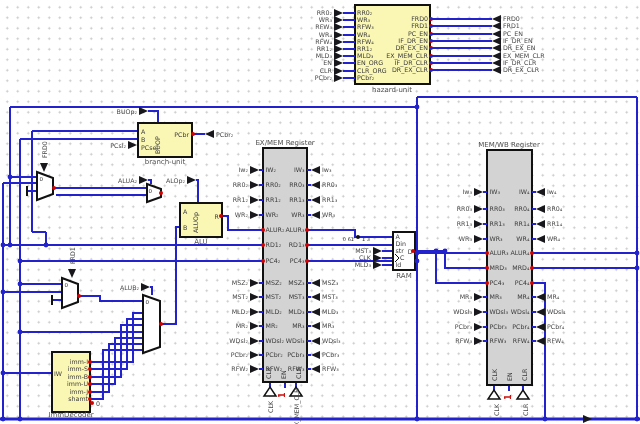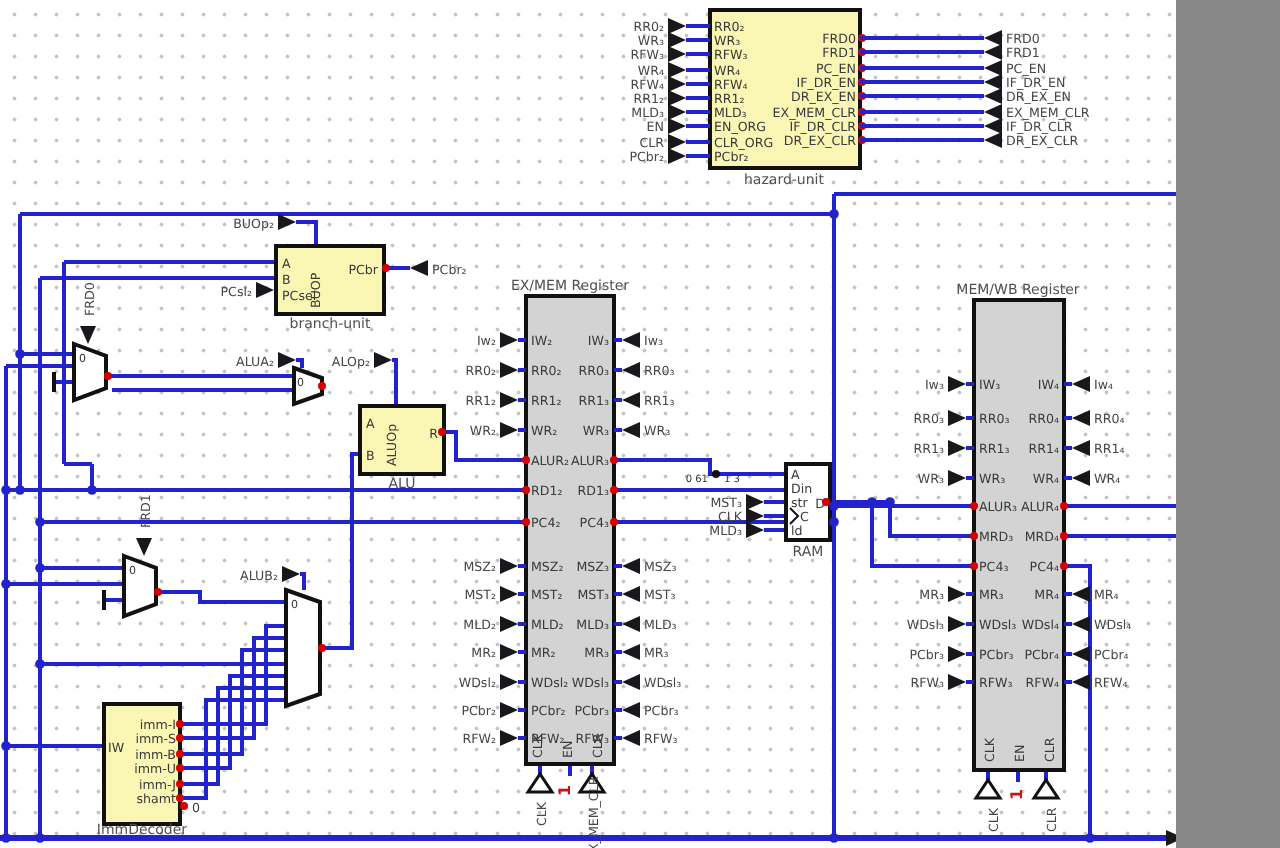--- a/index.html
+++ b/index.html
@@ -1,17 +1,17 @@
 <!DOCTYPE html>
 <html><head>
 <meta charset="utf-8">
 <style>
   html,body{margin:0;padding:0;background:#888;}
   .canvas{
-    position:relative;width:588px;height:424px;overflow:hidden;
+    position:relative;width:640px;height:424px;overflow:hidden;
     background-color:#ffffff;
     background-image:radial-gradient(circle,#c6c6c6 0.9px,transparent 1.1px);
     background-size:10.5px 10.5px;
     background-position:2px 2px;
     font-family:"DejaVu Sans",sans-serif;
   }
   svg{position:absolute;left:0;top:0;}
   .lbl{font:6.3px "DejaVu Sans",sans-serif;fill:#3a3a3a}
   .ext{font:6.3px "DejaVu Sans",sans-serif;fill:#474747}
   .ttl{font:7px "DejaVu Sans",sans-serif;fill:#505050}

